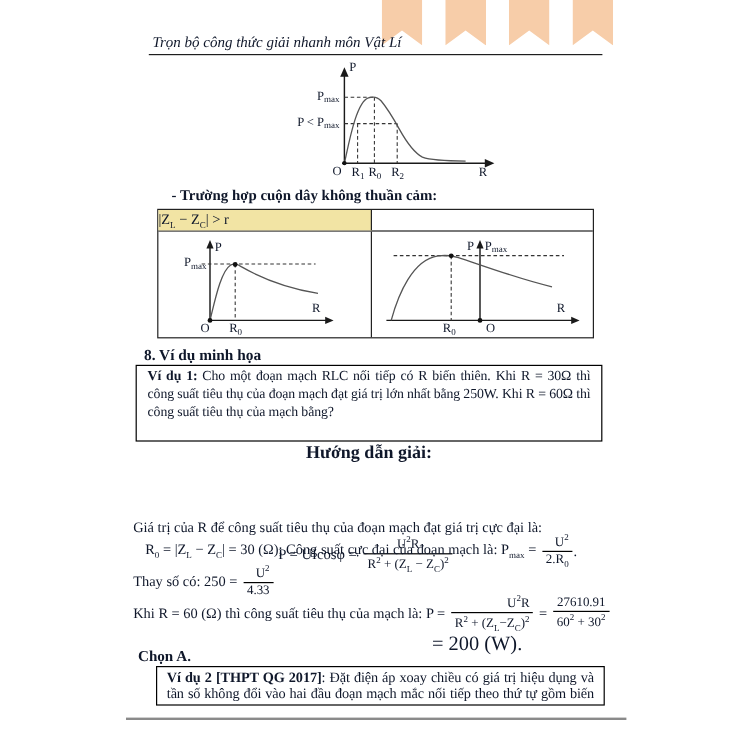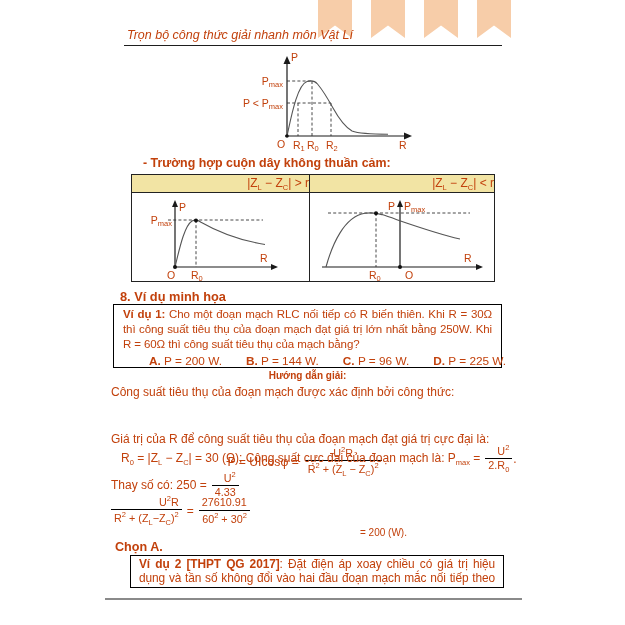--- a/index.html
+++ b/index.html
@@ -1,16 +1,16 @@
 <!DOCTYPE html>
 <html><head>
 <meta charset="utf-8">
 <style>
   html,body{margin:0;padding:0;background:#ffffff;}
-  .page{position:relative;width:571px;height:625px;background:#fff;font-family:Liberation Sans, sans-serif;color:#c2410c;overflow:hidden;}
+  .page{position:relative;width:571px;height:625px;background:#fff;font-family:Liberation Serif, serif;color:#0f172a;overflow:hidden;}
 
   
   .bookmark{position:absolute;top:0;width:34px;height:38px;
     clip-path:polygon(0 0,100% 0,100% 100%,50% 67%,0 100%);}
 
   
   .header-title{position:absolute;left:127px;top:28px;font-style:italic;font-size:12.5px;white-space:nowrap;}
   .header-rule{position:absolute;left:124px;top:45px;width:378px;border-top:1.5px solid #1e1e1e;}
 
   
@@ -19,39 +19,39 @@
   .glabel{position:absolute;font-size:10.5px;line-height:1;white-space:nowrap;}
   .glabel sub{font-size:7.5px;vertical-align:-2px;}
   .gl-right{text-align:right;}
 
   .graph-top{left:230px;top:54px;width:190px;height:100px;}
 
   
   .case-heading{position:absolute;left:143px;top:156px;font-weight:bold;font-size:12.4px;}
   .case-table{position:absolute;left:131px;top:174px;width:362px;border:1px solid #222;box-sizing:content-box;}
   .ct-header{display:flex;height:17px;border-bottom:1px solid #222;}
-  .ct-header .cell{text-align:right;font-size:12px;line-height:17px;padding-left:40px;}
+  .ct-header .cell{text-align:left;font-size:12px;line-height:17px;}
   .ct-header .c1{width:178px;border-right:1px solid #222;box-sizing:border-box;}
   .ct-header .c2{flex:1;}
   .ct-body{display:flex;height:88px;}
   .gcell{position:relative;}
   .gcell.g1{width:178px;border-right:1px solid #222;box-sizing:border-box;}
   .gcell.g2{flex:1;}
 
   
   .sec2-heading{position:absolute;left:120px;top:289px;font-weight:bold;font-size:12.8px;}
   .example-box{position:absolute;border:1.3px solid #000;text-align:justify;box-sizing:border-box;background:#fff;}
   .ex1{left:113px;top:304px;width:389px;height:64px;padding:2px 9px 0 9px;font-size:11.5px;line-height:15.2px;letter-spacing:-0.1px;}
   .ex2{left:130px;top:555px;width:374px;height:33px;padding:1px 8px;font-size:11.9px;line-height:14.4px;letter-spacing:-0.1px;overflow:hidden;}
   .options{display:flex;padding-left:26px;margin-top:1px;font-size:11.8px;letter-spacing:0;}
   .options .opt{white-space:nowrap;}
   .options .opt + .opt{margin-left:24px;}
 
   
-  .sol-heading{position:absolute;left:113px;top:370px;width:389px;text-align:center;font-weight:bold;font-size:10px;}
+  .sol-heading{position:absolute;left:113px;top:370px;width:389px;text-align:center;font-weight:bold;font-size:15px;}
   .sol-plain{position:absolute;font-size:12px;white-space:nowrap;}
   .sol-line{position:absolute;font-size:12px;white-space:nowrap;display:flex;align-items:center;}
   .sol-line > span{margin-right:5px;text-align:right;}
   .sol-center{position:absolute;left:113px;width:389px;height:30px;display:flex;justify-content:center;align-items:center;font-size:12.2px;margin-top:48px;}
   .sol-center > span{margin-right:6px;}
   .frac{display:inline-block;text-align:center;font-size:10.8px;line-height:1.25;vertical-align:middle;}
   .frac .num{display:block;border-bottom:1px solid #000;padding:0 3px;}
   .frac .den{display:block;padding:0 3px;}
   sub{font-size:7.5px;}
   sup{font-size:7.5px;}
@@ -102,21 +102,20 @@
     <span class="glabel" style="left:63px;top:86px">R<sub>1</sub></span>
     <span class="glabel" style="left:77px;top:86px">R<sub>0</sub></span>
     <span class="glabel" style="left:96px;top:86px">R<sub>2</sub></span>
   </div>
 
   <div class="case-heading">- Trường hợp cuộn dây không thuần cảm:</div>
 
   <div class="case-table">
     <div class="ct-header">
       <div class="cell c1" style="background: rgb(242, 228, 164);">|Z<sub>L</sub> − Z<sub>C</sub>| &gt; r</div>
-      <div class="cell c2" style="background: rgb(242, 228, 164);">|Z<sub>L</sub> − Z<sub>C</sub>| &lt; r</div>
     </div>
     <div class="ct-body">
 
       <div class="gcell g1">
         <svg width="177" height="88" viewBox="0 0 177 88">
           <line class="axis" x1="43" y1="74" x2="43" y2="12"></line>
           <polygon class="ah" points="43,7 40,14 46,14"></polygon>
           <line class="axis" x1="43" y1="74" x2="140" y2="74"></line>
           <polygon class="ah" points="146,74 139,71 139,77"></polygon>
           <path class="dash" d="M36,27 H131"></path>
@@ -152,31 +151,24 @@
       </div>
 
     </div>
   </div>
 
   <div class="sec2-heading">8. Ví dụ minh họa</div>
 
   <div class="example-box ex1">
     <span style="font-weight:bold">Ví dụ 1:</span>
     <span>Cho một đoạn mạch RLC nối tiếp có R biến thiên. Khi R = 30Ω thì công suất tiêu thụ của đoạn mạch đạt giá trị lớn nhất bằng 250W. Khi R = 60Ω thì công suất tiêu thụ của mạch bằng?</span>
-    <div class="options">
-      <span class="opt"><b>A.</b> <span>P = 200 W.</span></span>
-      <span class="opt"><b>B.</b> <span>P = 144 W.</span></span>
-      <span class="opt"><b>C.</b> <span>P = 96 W.</span></span>
-      <span class="opt"><b>D.</b> <span>P = 225 W.</span></span>
-    </div>
   </div>
 
   <div class="sol-heading">Hướng dẫn giải:</div>
 
-  <div class="sol-plain" style="left:111px;top:385px">Công suất tiêu thụ của đoạn mạch được xác định bởi công thức:</div>
 
   <div class="sol-center" style="top:399px">
     <span>P = UIcosφ =</span>
     <span class="frac">
         <span class="num">U<sup>2</sup>R</span>
         <span class="den">R<sup>2</sup> + (Z<sub>L</sub> − Z<sub>C</sub>)<sup>2</sup></span>
       </span>
   </div>
 
   <div class="sol-plain" style="left:111px;top:432px">Giá trị của R để công suất tiêu thụ của đoạn mạch đạt giá trị cực đại là:</div>
@@ -192,32 +184,33 @@
 
   <div class="sol-line" style="left:111px;top:471px;height:27px">
     <span>Thay số có: 250 =</span>
     <span class="frac">
         <span class="num">U<sup>2</sup></span>
         <span class="den">4.33</span>
       </span>
   </div>
 
   <div class="sol-line" style="left:111px;top:497px;height:28px">
+    <span>Khi R = 60 (Ω) thì công suất tiêu thụ của mạch là: P =</span>
     <span class="frac">
         <span class="num">U<sup>2</sup>R</span>
         <span class="den">R<sup>2</sup> + (Z<sub>L</sub>−Z<sub>C</sub>)<sup>2</sup></span>
       </span>
     <span>=</span>
     <span class="frac">
         <span class="num">27610.91</span>
         <span class="den">60<sup>2</sup> + 30<sup>2</sup></span>
       </span>
   </div>
 
-  <div class="sol-plain" style="left:360px;top:527px;font-size:10px">= 200 (W).</div>
+  <div class="sol-plain" style="left:360px;top:527px;font-size:17px">= 200 (W).</div>
 
   <div class="answer">Chọn A.</div>
 
   <div class="example-box ex2">
     <span style="font-weight:bold">Ví dụ 2 [THPT QG 2017]</span><span>: Đặt điện áp xoay chiều có giá trị hiệu dụng và tần số không đổi vào hai đầu đoạn mạch mắc nối tiếp theo thứ tự gồm biến trở R, cuộn</span>
   </div>
 
   <div class="footer-rule"></div>
 
 </div>

